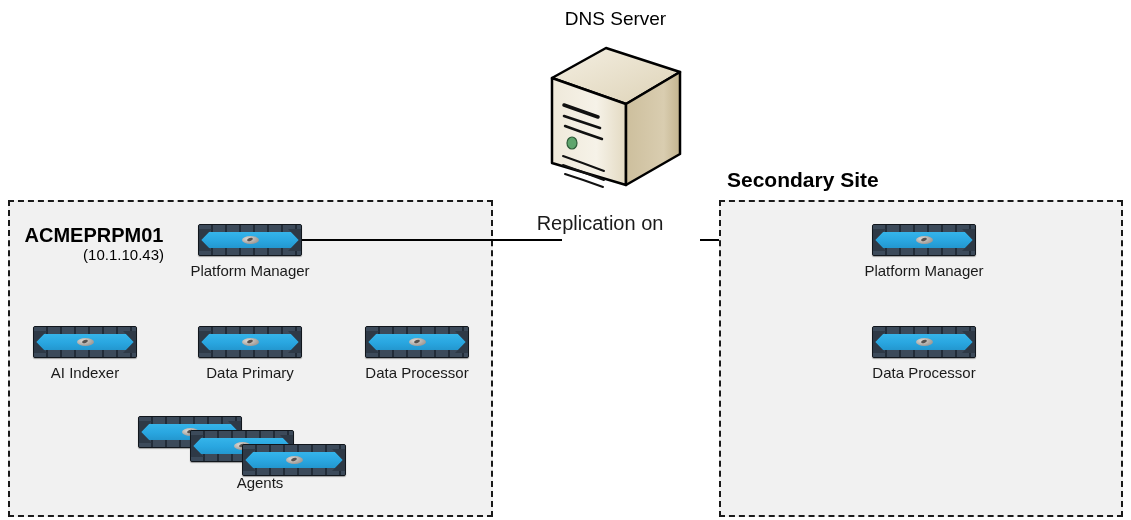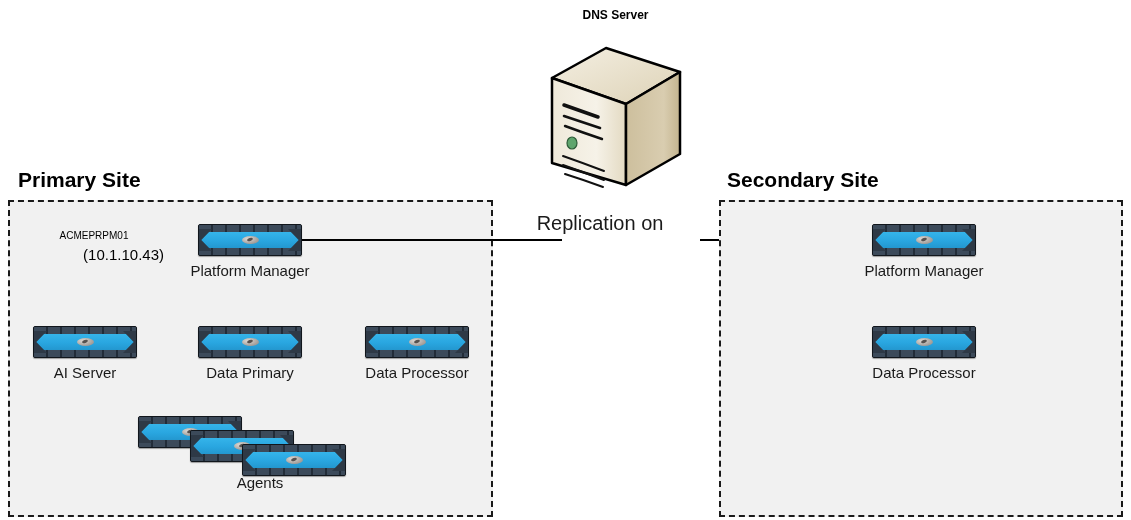--- a/index.html
+++ b/index.html
@@ -125,41 +125,41 @@
 
   
   .host-caption {
     position: absolute;
     text-align: center;
     white-space: nowrap;
     color: #000000;
   }
   .host-caption .host-name {
     display: block;
-    font-size: 10px;
-    font-weight: normal;
+    font-size: 20px;
+    font-weight: bold;
     line-height: 19px;
   }
   .host-caption .host-ip {
     display: block;
     font-size: 15px;
     font-weight: normal;
     line-height: 20px;
     text-align: right;
   }
 
   
   #dns-title {
     position: absolute;
     left: 548px;
     top: 8px;
     width: 135px;
     text-align: center;
-    font-size: 12px;
-    font-weight: bold;
+    font-size: 19px;
+    font-weight: normal;
     color: #000000;
   }
   #dns-server-icon {
     position: absolute;
     left: 546px;
     top: 44px;
     width: 140px;
     height: 145px;
   }
 
@@ -233,21 +233,20 @@
       <path d="M19,82 Q38,89 56,95" stroke="#111111" stroke-width="2.4" fill="none" stroke-linecap="round"></path>
 
       <ellipse cx="26" cy="99" rx="5" ry="6" fill="#5fa56d" stroke="#2d5c38" stroke-width="1.2"></ellipse>
 
       <path d="M17,112 Q37,119 58,127" stroke="#111111" stroke-width="2" fill="none" stroke-linecap="round"></path>
       <path d="M17,121 Q37,128 58,136" stroke="#111111" stroke-width="2" fill="none" stroke-linecap="round"></path>
       <path d="M19,130 Q38,136 57,143" stroke="#111111" stroke-width="2" fill="none" stroke-linecap="round"></path>
     </svg>
   </div>
 
-  <div id="primary-site-title" class="site-title">Primary Site</div>
   <div id="primary-site-box" class="site-box"></div>
 
   <div class="host-caption" style="left:24px; top:226px; width:140px;">
     <span class="host-name">ACMEPRPM01</span>
     <span class="host-ip">(10.1.10.43)</span>
   </div>
 
   <div class="device" style="left:198px; top:224px;">
     <div class="ico">
       <div class="rail top"></div>
@@ -263,21 +262,21 @@
   <div class="device" style="left:33px; top:326px;">
     <div class="ico">
       <div class="rail top"></div>
       <div class="band"></div>
       <div class="rail bottom"></div>
       <div class="chev left"></div>
       <div class="chev right"></div>
       <div class="badge"></div>
     </div>
   </div>
-  <div class="device-label" style="left:5px; top:364px; width:160px;">AI Server</div>
+  <div class="device-label" style="left:5px; top:364px; width:160px;">AI Indexer</div>
 
   <div class="device" style="left:198px; top:326px;">
     <div class="ico">
       <div class="rail top"></div>
       <div class="band"></div>
       <div class="rail bottom"></div>
       <div class="chev left"></div>
       <div class="chev right"></div>
       <div class="badge"></div>
     </div>

